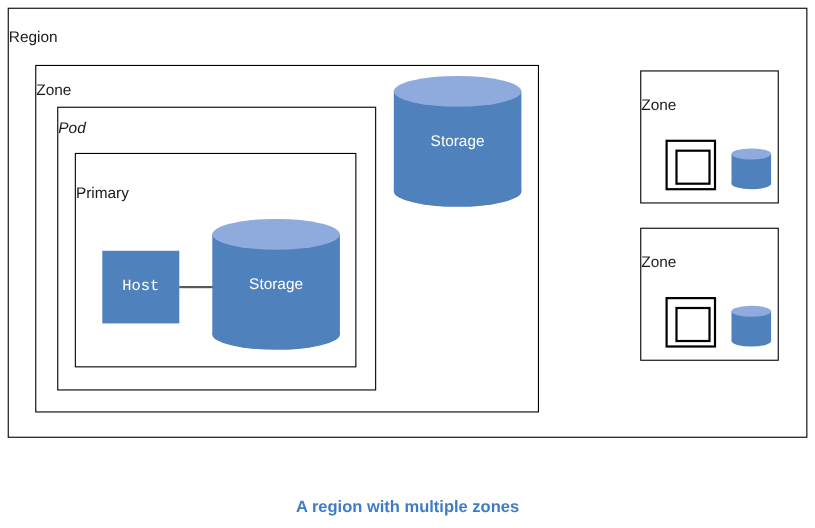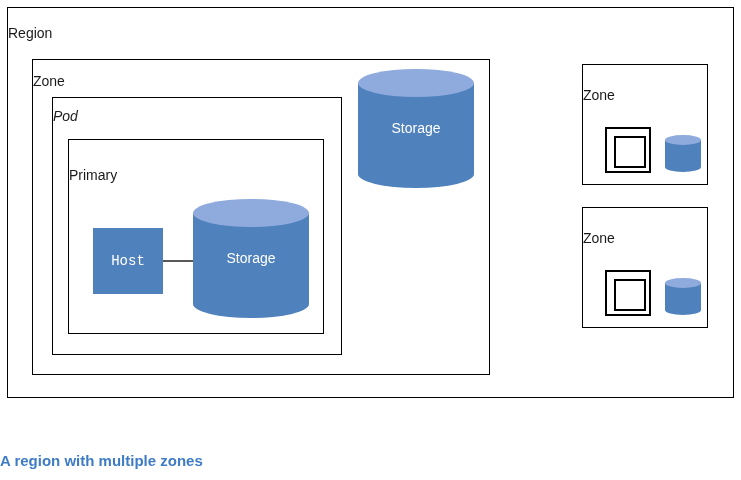--- a/index.html
+++ b/index.html
@@ -156,21 +156,21 @@
   .mini-cyl .cyl-body { top: 5px; height: 27px; }
   .mini-cyl .cyl-top  { height: 10px; }
   .mini-cyl .cyl-bottom-cap { top: 27px; height: 10px; }
 
   
   #caption {
     position: absolute;
     left: 0;
     top: 452px;
     width: 741px;
-    text-align: left;
+    text-align: center;
     color: #3E7CC6;
     font-size: 15px;
     font-weight: bold;
     font-family: "Liberation Sans", sans-serif;
   }
 </style>
 </head>
 <body>
 
 <div id="canvas">

